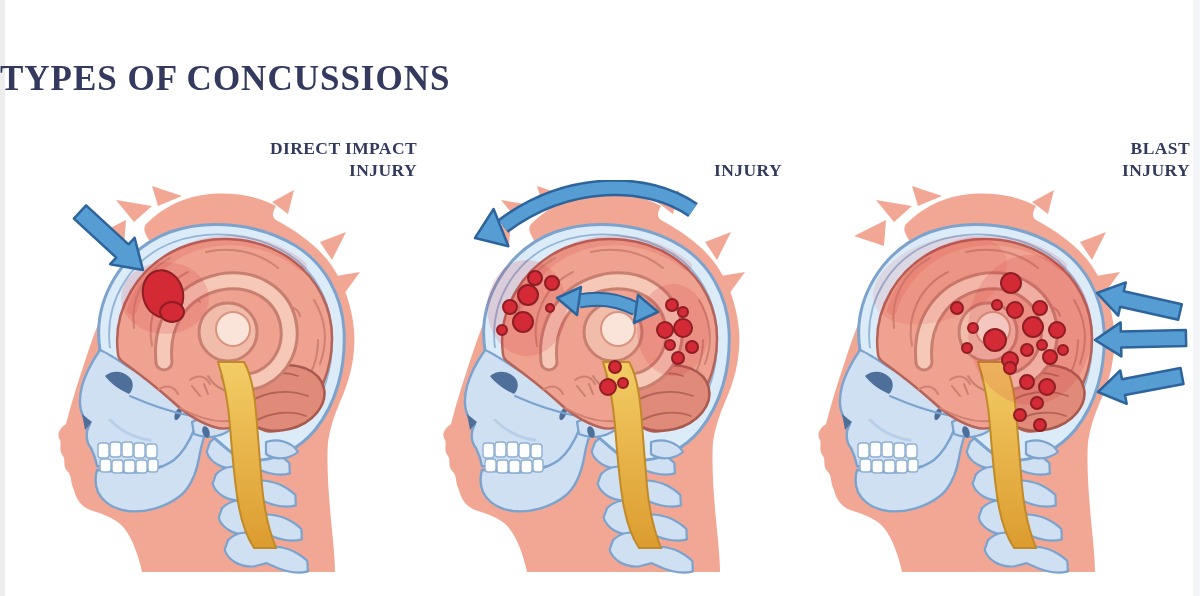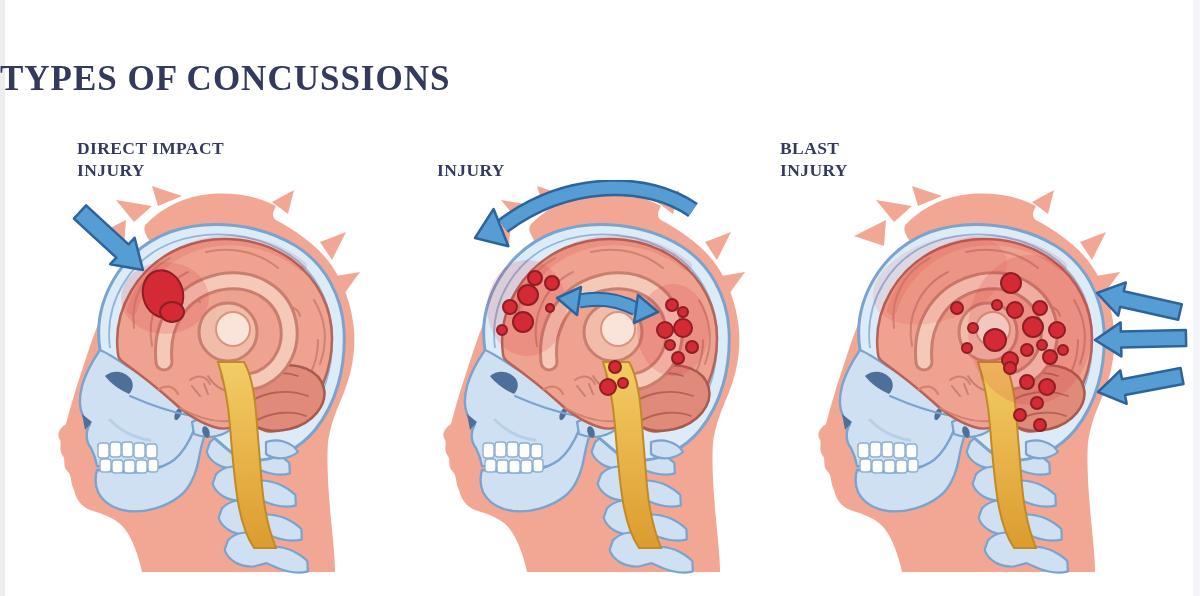--- a/index.html
+++ b/index.html
@@ -12,21 +12,21 @@
   #edge-right{right:0;width:7px;background:#f3f5f8;}
   #main-title{
     position:absolute;top:48px;left:0;right:0;
     font-size:35px;font-weight:bold;letter-spacing:1px;color:var(--title-text,#333a5e);margin-top:11px;
   }
   .panel{position:absolute;top:0;height:596px;}
   #panel-1{left:30px;width:340px;}
   #panel-2{left:415px;width:345px;}
   #panel-3{left:790px;width:410px;}
   .panel-label{
-    position:absolute;top:137px;text-align:left;white-space:nowrap;
+    position:absolute;top:137px;text-align:right;white-space:nowrap;
     font-size:17.5px;line-height:22px;font-weight:bold;letter-spacing:.4px;
     color:var(--title-text,#333a5e);
   }
   #panel-1 .panel-label{left:47px;width:340px;}
   #panel-2 .panel-label{left:22px;width:345px;}
   #panel-3 .panel-label{left:-10px;width:410px;}
   .head-svg{position:absolute;top:180px;left:0;}
   
   .skin{fill:var(--skin);}
   .skull{fill:var(--skull);stroke:var(--skull-line);stroke-width:3;}

